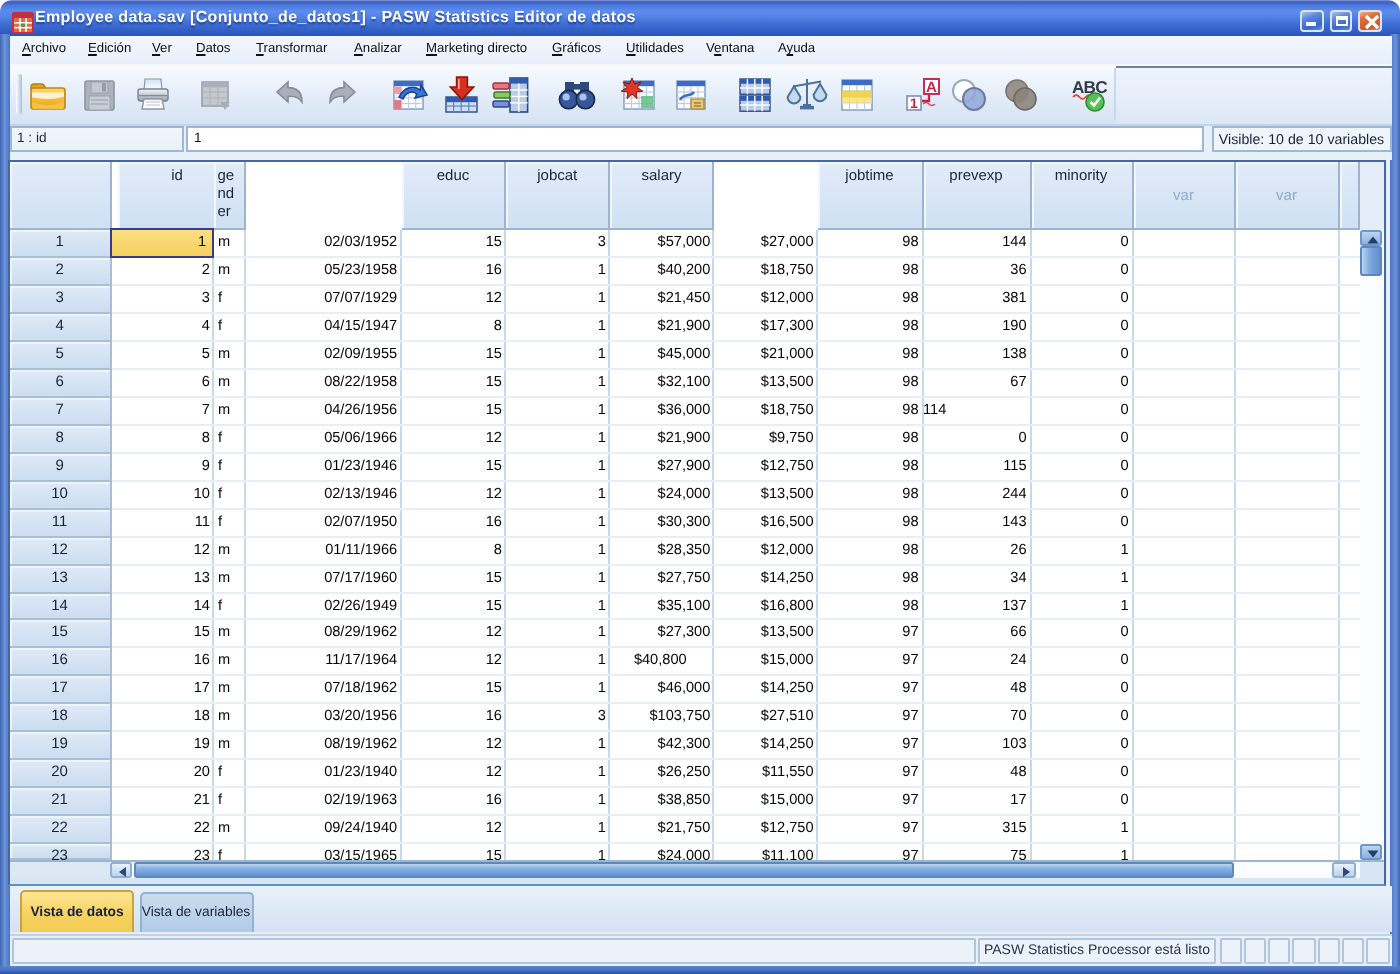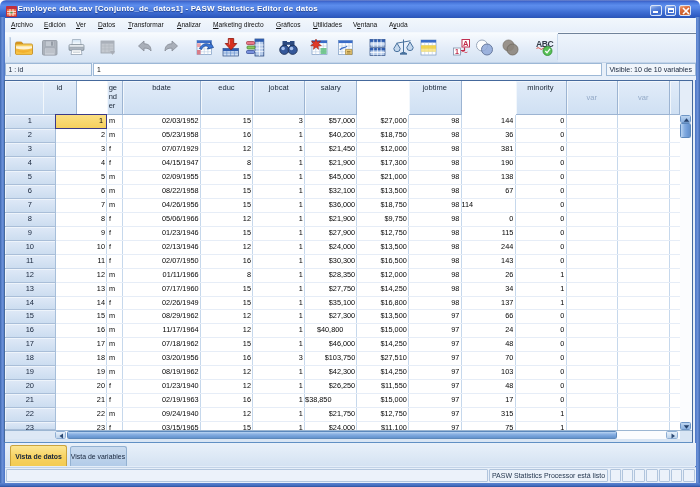--- a/index.html
+++ b/index.html
@@ -299,27 +299,27 @@
       <path d="M3.5 11.5 q1.6 -1.8 3.2 0 q1.6 1.8 3.2 0 q1.6 -1.8 3.2 0" stroke="#e04030" stroke-width="0.9" fill="none"></path>
       <circle cx="14.5" cy="14" r="4.5" fill="#58c058" stroke="#2e8e2e" stroke-width="0.8"></circle>
       <path d="M12.3 14 L14 15.8 L17 11.8" stroke="#fff" stroke-width="1.3" fill="none"></path>
     </svg>
 <div id="refbar" class="abs"></div>
 <div class="abs refbox" style="left:4.5px;top:63px;width:87px;padding-left:3px">1 : id</div>
 <div id="editbox" class="abs" style="top:63px;padding-left:3px">1</div>
 <div id="visbox" class="abs" style="top:62.5px">Visible: 10 de 10 variables</div>
 <div id="panel" class="abs">
 <div class="abs hcell" style="left:0px;width:50.6px"></div>
-<div class="abs hcell" style="left:38px;width:34px">id</div>
+<div class="abs hcell" style="left:54px;width:60px">id</div>
 <div class="abs hcell" style="left:102.2px;width:16.099999999999994px;text-align:left;padding-left:1.5px">ge<br>nd<br>er</div>
-<div class="abs hcell" style="left:118.3px;width:77.50000000000001px">bdate</div>
 <div class="abs hcell" style="left:248.2px;width:51.900000000000034px">jobcat</div>
 <div class="abs hcell" style="left:195.8px;width:52.39999999999998px">educ</div>
 <div class="abs hcell" style="left:300.1px;width:52.299999999999955px">salary</div>
 <div class="abs hcell" style="left:404px;width:52.5px">jobtime</div>
+<div class="abs hcell" style="left:456.5px;width:54.0px">prevexp</div>
 <div class="abs hcell" style="left:510.5px;width:51.0px">minority</div>
 <div class="abs hcell hvar" style="left:561.5px;width:51.5px;line-height:29px">var</div>
 <div class="abs hcell hvar" style="left:613px;width:51.5px;line-height:29px">var</div>
 <div class="abs hcell" style="left:664.5px;width:10.700000000000045px"></div>
 <div class="abs gvline" style="left:101.2px;height:315.5px"></div>
 <div class="abs gvline" style="left:117.3px;height:315.5px"></div>
 <div class="abs gvline" style="left:194.8px;height:315.5px"></div>
 <div class="abs gvline" style="left:247.2px;height:315.5px"></div>
 <div class="abs gvline" style="left:299.1px;height:315.5px"></div>
 <div class="abs gvline" style="left:351.4px;height:315.5px"></div>
@@ -569,21 +569,21 @@
 <div class="abs cell" style="left:404px;top:299.83px;width:50.3px;height:13.97px;line-height:12.17px;text-align:right;overflow:hidden">97</div>
 <div class="abs cell" style="left:456.5px;top:299.83px;width:51.8px;height:13.97px;line-height:12.17px;text-align:right;overflow:hidden">48</div>
 <div class="abs cell" style="left:510.5px;top:299.83px;width:48.8px;height:13.97px;line-height:12.17px;text-align:right;overflow:hidden">0</div>
 <div class="abs rowhd" style="top:313.8px;height:13.97px;line-height:12.17px">21</div>
 <div class="abs ghline" style="top:326.77000000000004px;width:624.4px"></div>
 <div class="abs cell" style="left:50.6px;top:313.8px;width:49.4px;height:13.97px;line-height:12.17px;text-align:right;overflow:hidden">21</div>
 <div class="abs cell" style="left:104.0px;top:313.8px;width:13.299999999999994px;height:13.97px;line-height:12.17px;text-align:left;overflow:hidden">f</div>
 <div class="abs cell" style="left:118.3px;top:313.8px;width:75.30000000000001px;height:13.97px;line-height:12.17px;text-align:right;overflow:hidden">02/19/1963</div>
 <div class="abs cell" style="left:195.8px;top:313.8px;width:50.199999999999974px;height:13.97px;line-height:12.17px;text-align:right;overflow:hidden">16</div>
 <div class="abs cell" style="left:248.2px;top:313.8px;width:49.70000000000003px;height:13.97px;line-height:12.17px;text-align:right;overflow:hidden">1</div>
-<div class="abs cell" style="left:300.1px;top:313.8px;width:50.09999999999995px;height:13.97px;line-height:12.17px;text-align:left;overflow:hidden">$38,850</div>
+<div class="abs cell" style="left:300.1px;top:313.8px;width:50.09999999999995px;height:13.97px;line-height:12.17px;text-align:right;overflow:hidden">$38,850</div>
 <div class="abs cell" style="left:352.4px;top:313.8px;width:49.40000000000002px;height:13.97px;line-height:12.17px;text-align:right;overflow:hidden">$15,000</div>
 <div class="abs cell" style="left:404px;top:313.8px;width:50.3px;height:13.97px;line-height:12.17px;text-align:right;overflow:hidden">97</div>
 <div class="abs cell" style="left:456.5px;top:313.8px;width:51.8px;height:13.97px;line-height:12.17px;text-align:right;overflow:hidden">17</div>
 <div class="abs cell" style="left:510.5px;top:313.8px;width:48.8px;height:13.97px;line-height:12.17px;text-align:right;overflow:hidden">0</div>
 <div class="abs rowhd" style="top:327.77px;height:13.97px;line-height:12.17px">22</div>
 <div class="abs ghline" style="top:340.74px;width:624.4px"></div>
 <div class="abs cell" style="left:50.6px;top:327.77px;width:49.4px;height:13.97px;line-height:12.17px;text-align:right;overflow:hidden">22</div>
 <div class="abs cell" style="left:104.0px;top:327.77px;width:13.299999999999994px;height:13.97px;line-height:12.17px;text-align:left;overflow:hidden">m</div>
 <div class="abs cell" style="left:118.3px;top:327.77px;width:75.30000000000001px;height:13.97px;line-height:12.17px;text-align:right;overflow:hidden">09/24/1940</div>
 <div class="abs cell" style="left:195.8px;top:327.77px;width:50.199999999999974px;height:13.97px;line-height:12.17px;text-align:right;overflow:hidden">12</div>

